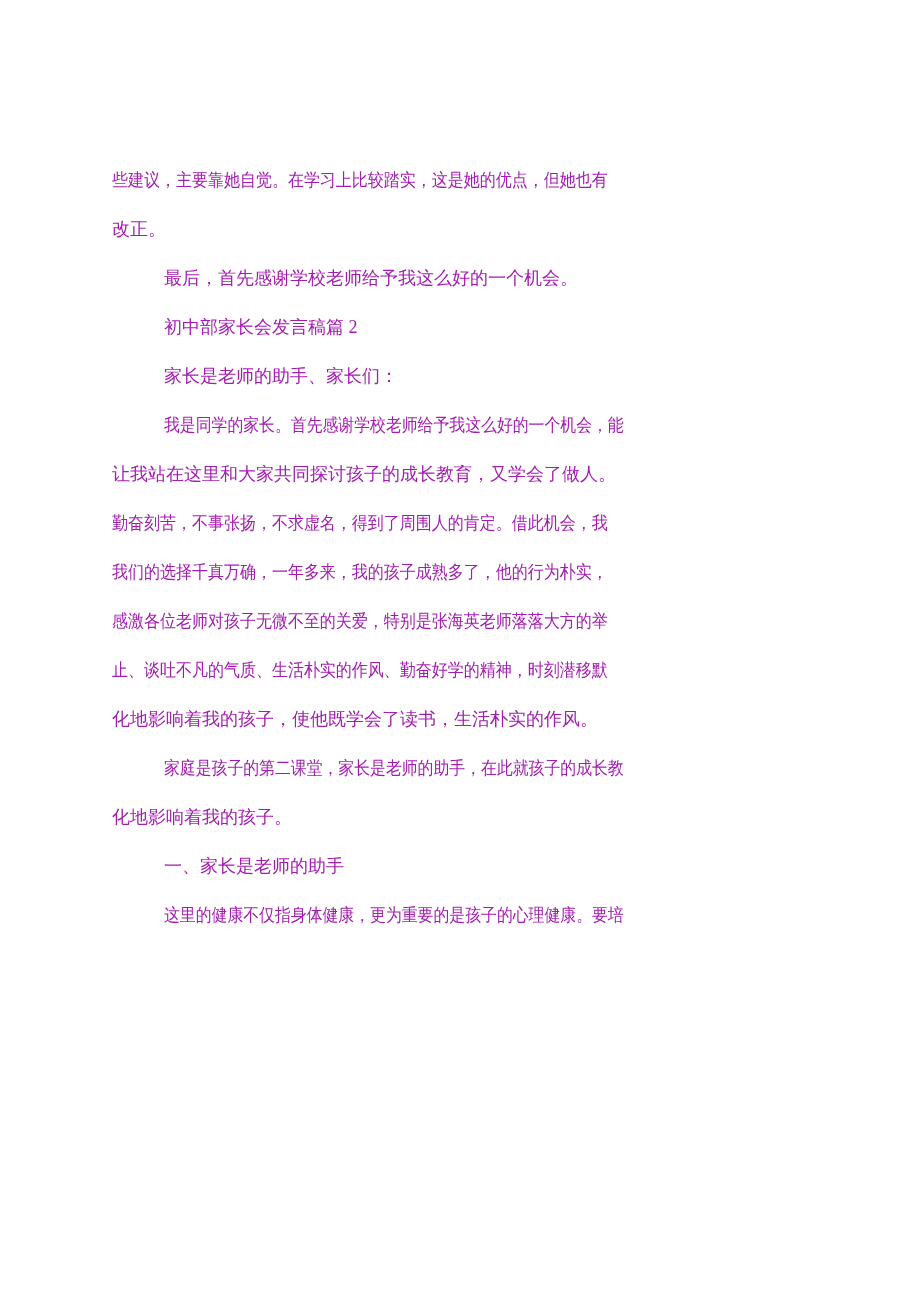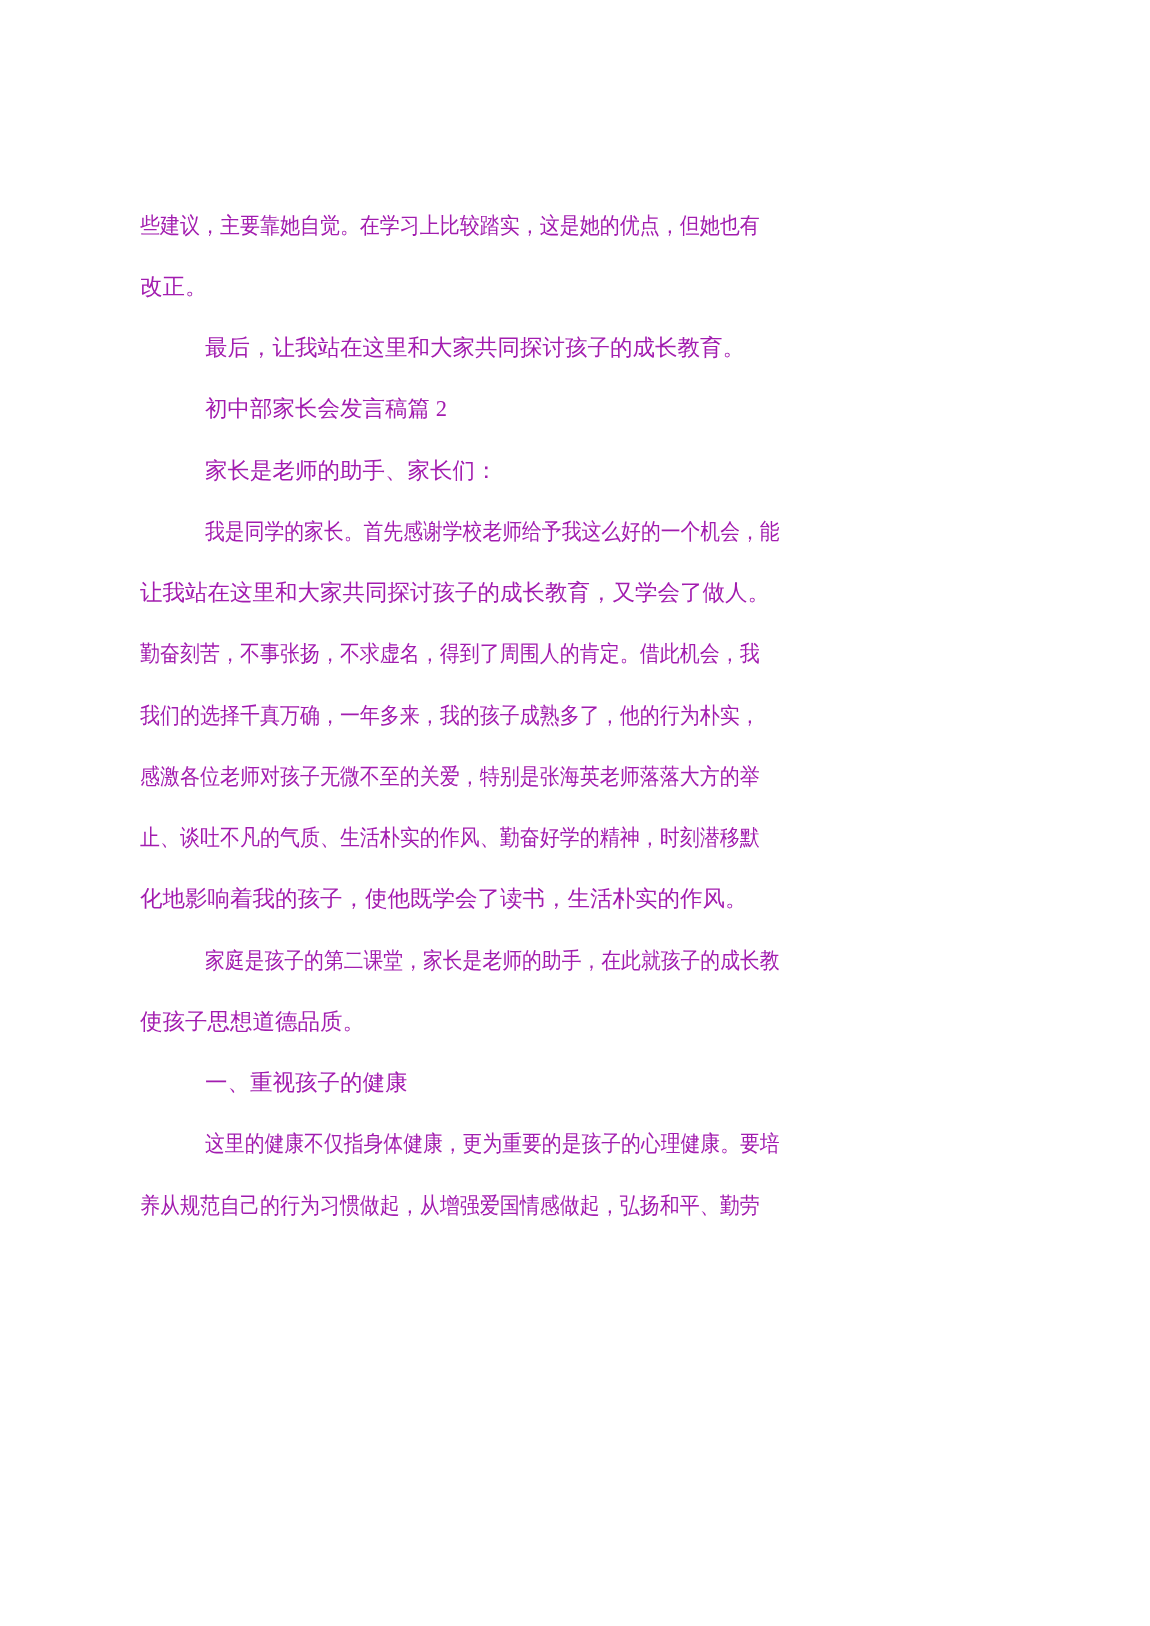--- a/index.html
+++ b/index.html
@@ -47,29 +47,28 @@
     transform-origin: 0 50%;
   }
 </style>
 </head>
 <body>
 
 <div class="page">
   <div class="text-block" id="text-block">
       <div class="line"><span class="line-text" style="transform: scaleX(0.888337);">些建议，主要靠她自觉。在学习上比较踏实，这是她的优点，但她也有</span></div>
       <div class="line"><span class="line-text">改正。</span></div>
-      <div class="line indent"><span class="line-text">最后，让我站在这里和大家共同探讨孩子的成长教育。</span></div>
+      <div class="line indent"><span class="line-text">最后，首先感谢学校老师给予我这么好的一个机会。</span></div>
       <div class="line indent"><span class="line-text">初中部家长会发言稿篇 2</span></div>
       <div class="line indent"><span class="line-text">家长是老师的助手、家长们：</span></div>
       <div class="line indent"><span class="line-text" style="transform: scaleX(0.880637);">我是同学的家长。首先感谢学校老师给予我这么好的一个机会，能</span></div>
       <div class="line"><span class="line-text">让我站在这里和大家共同探讨孩子的成长教育，又学会了做人。</span></div>
       <div class="line"><span class="line-text" style="transform: scaleX(0.888337);">勤奋刻苦，不事张扬，不求虚名，得到了周围人的肯定。借此机会，我</span></div>
       <div class="line"><span class="line-text" style="transform: scaleX(0.888337);">我们的选择千真万确，一年多来，我的孩子成熟多了，他的行为朴实，</span></div>
       <div class="line"><span class="line-text" style="transform: scaleX(0.888337);">感激各位老师对孩子无微不至的关爱，特别是张海英老师落落大方的举</span></div>
       <div class="line"><span class="line-text" style="transform: scaleX(0.888337);">止、谈吐不凡的气质、生活朴实的作风、勤奋好学的精神，时刻潜移默</span></div>
       <div class="line"><span class="line-text">化地影响着我的孩子，使他既学会了读书，生活朴实的作风。</span></div>
       <div class="line indent"><span class="line-text" style="transform: scaleX(0.880637);">家庭是孩子的第二课堂，家长是老师的助手，在此就孩子的成长教</span></div>
-      <div class="line"><span class="line-text">使孩子思想道德品质。</span></div>
-      <div class="line indent"><span class="line-text">一、重视孩子的健康</span></div>
+      <div class="line"><span class="line-text">化地影响着我的孩子。</span></div>
+      <div class="line indent"><span class="line-text">一、家长是老师的助手</span></div>
       <div class="line indent"><span class="line-text" style="transform: scaleX(0.880637);">这里的健康不仅指身体健康，更为重要的是孩子的心理健康。要培</span></div>
-      <div class="line"><span class="line-text" style="transform: scaleX(0.888337);">养从规范自己的行为习惯做起，从增强爱国情感做起，弘扬和平、勤劳</span></div>
     </div>
 </div>
 
 </body></html>

